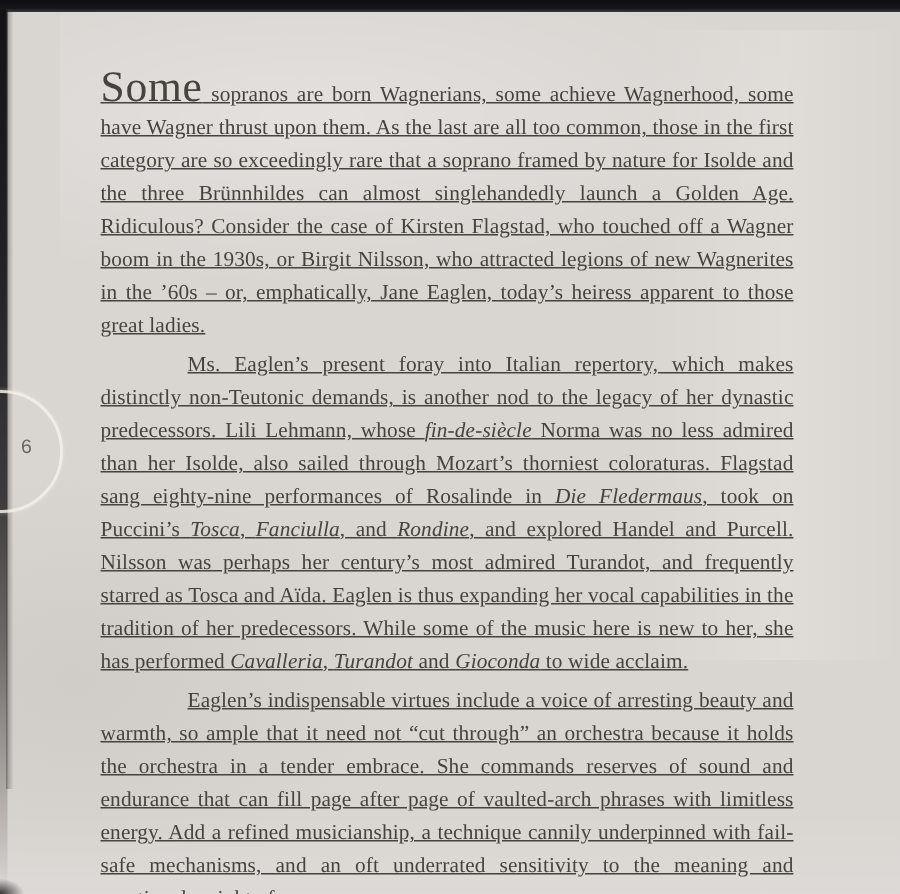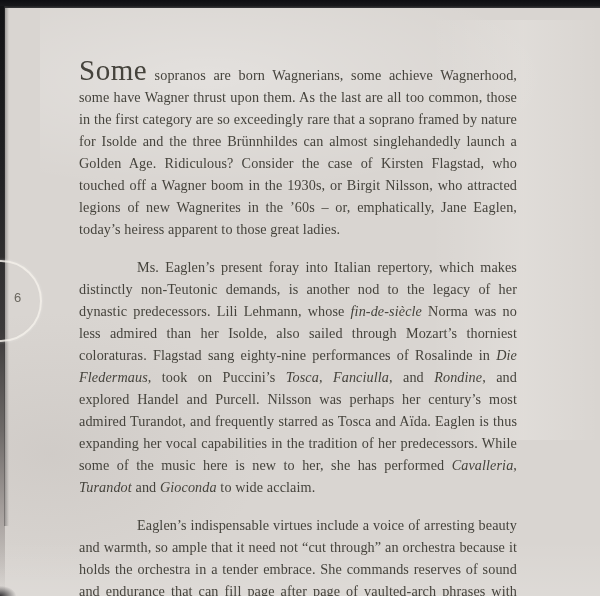--- a/index.html
+++ b/index.html
@@ -52,21 +52,21 @@
   
   .text-block {
     position: absolute; left: 63px; top: 48px;
     width: 470px;
     color: #45433c;
     font-size: 14.2px;
     line-height: 22px;
     text-align: justify;
     letter-spacing: .1px;
   }
-  .text-block p { margin: 16px; padding: 0; }
+  .text-block p { margin: 4px; padding: 0; text-decoration: underline; }
   p.ind { text-indent: 58px; }
   .lead-word {
     font-size: 29px;
     letter-spacing: .5px;
     line-height: 0;
   }
   .it { font-style: italic; }
   
   .tex { position: absolute; pointer-events: none; }
   .tex-top {

